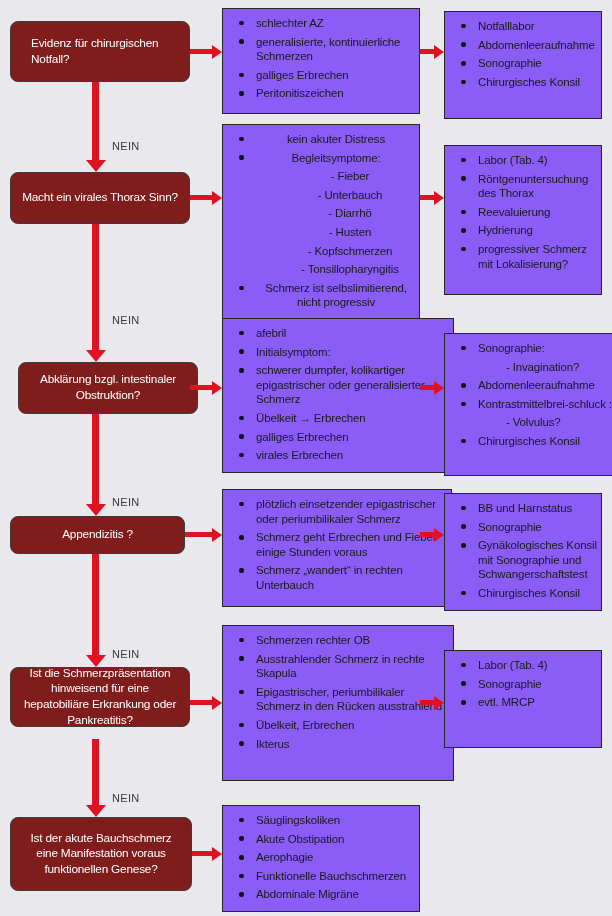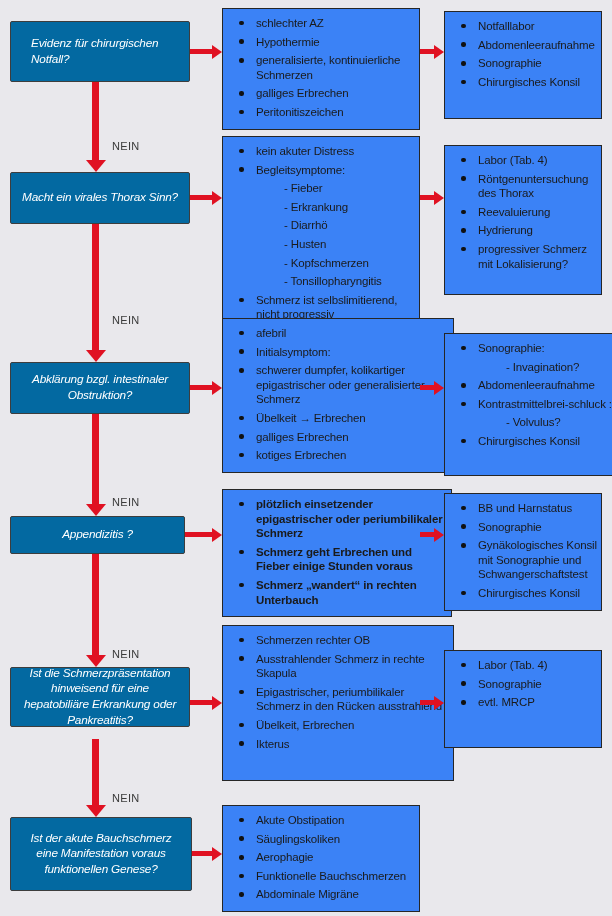--- a/index.html
+++ b/index.html
@@ -7,39 +7,38 @@
     width:612px;height:916px;
     background:#e9e8ec;
     font-family:"Liberation Sans", sans-serif;
     -webkit-font-smoothing:antialiased;
   }
   .canvas{position:relative;width:612px;height:916px;background:#e9e8ec;overflow:hidden;}
 
   
   .qbox{
     position:absolute;
-    background:#0369a1;
+    background:#7f1d1d;
     border:1.5px solid #3d3d3d;
-    border-radius:2px;
+    border-radius:8px;
     color:#ffffff;
     font-size:11.8px;
     line-height:1.32;
     letter-spacing:-0.2px;
     display:flex;align-items:center;justify-content:center;
     text-align:center;
     padding:4px 8px;
     box-sizing:border-box;
-    font-style:italic;
   }
   .qbox.ta-left{justify-content:flex-start;text-align:left;padding-left:20px;padding-right:14px;}
 
   
   .listbox{
     position:absolute;
-    background:#3b82f6;
+    background:#8b5cf6;
     border:1.3px solid #262626;
     box-sizing:border-box;
     padding:7px 3px 5px 12px;
     color:#1a1a1a;
   }
   .listbox ul{margin:0;padding:0;list-style:none;}
   .listbox li{
     position:relative;
     padding-left:21px;
     font-size:11.5px;
@@ -92,46 +91,45 @@
 </style>
 </head>
 <body>
 
 <div class="canvas">
 
   <div class="qbox ta-left" style="left:10px;top:21px;width:180px;height:61px;">Evidenz für chirurgischen Notfall?</div>
   <div class="listbox" style="left:222px;top:8px;width:198px;min-height:106px;">
     <ul>
         <li>schlechter AZ</li>
-        <li>Hypothermie</li>
         <li>generalisierte, kontinuierliche Schmerzen</li>
         <li>galliges Erbrechen</li>
         <li>Peritonitiszeichen</li>
       </ul>
   </div>
   <div class="listbox" style="left:444px;top:11px;width:158px;min-height:108px;">
     <ul>
         <li>Notfalllabor</li>
         <li>Abdomenleeraufnahme</li>
         <li>Sonographie</li>
         <li>Chirurgisches Konsil</li>
       </ul>
   </div>
   <div class="harrow" style="left:190px;top:49px;width:22px;"></div>
   <div class="harrow" style="left:420px;top:49px;width:14px;"></div>
   <div class="varrow" style="left:92px;top:82px;height:78px;"></div>
   <div class="nein" style="left:112px;top:110px;">NEIN</div>
 
   <div class="qbox" style="left:10px;top:172px;width:180px;height:52px;">Macht ein virales Thorax Sinn?</div>
-  <div class="listbox" style="left:222px;top:136px;width:198px;min-height:176px;">
+  <div class="listbox" style="left:222px;top:124px;width:198px;min-height:176px;text-align:center;">
     <ul>
         <li>kein akuter Distress</li>
         <li>Begleitsymptome:</li>
         <li class="sub">- Fieber</li>
-        <li class="sub">- Erkrankung</li>
+        <li class="sub">- Unterbauch</li>
         <li class="sub">- Diarrhö</li>
         <li class="sub">- Husten</li>
         <li class="sub">- Kopfschmerzen</li>
         <li class="sub">- Tonsillopharyngitis</li>
         <li>Schmerz ist selbslimitierend, nicht progressiv</li>
       </ul>
   </div>
   <div class="listbox" style="left:444px;top:145px;width:158px;min-height:150px;">
     <ul>
         <li>Labor (Tab. 4)</li>
@@ -139,48 +137,48 @@
         <li>Reevaluierung</li>
         <li>Hydrierung</li>
         <li>progressiver Schmerz mit Lokalisierung?</li>
       </ul>
   </div>
   <div class="harrow" style="left:190px;top:195px;width:22px;"></div>
   <div class="harrow" style="left:420px;top:195px;width:14px;"></div>
   <div class="varrow" style="left:92px;top:224px;height:126px;"></div>
   <div class="nein" style="left:112px;top:284px;">NEIN</div>
 
-  <div class="qbox" style="left:10px;top:362px;width:180px;height:52px;">Abklärung bzgl. intestinaler Obstruktion?</div>
+  <div class="qbox" style="left:18px;top:362px;width:180px;height:52px;">Abklärung bzgl. intestinaler Obstruktion?</div>
   <div class="listbox" style="left:222px;top:318px;width:232px;min-height:144px;">
     <ul>
         <li>afebril</li>
         <li>Initialsymptom:</li>
         <li>schwerer dumpfer, kolikartiger epigastrischer oder generalisierter Schmerz</li>
         <li>Übelkeit → Erbrechen</li>
         <li>galliges Erbrechen</li>
-        <li>kotiges Erbrechen</li>
+        <li>virales Erbrechen</li>
       </ul>
   </div>
   <div class="listbox" style="left:444px;top:315px;width:172px;min-height:143px;margin-top:18px;">
     <ul>
         <li>Sonographie:</li>
         <li class="sub">- Invagination?</li>
         <li>Abdomenleeraufnahme</li>
         <li>Kontrastmittelbrei-schluck :</li>
         <li class="sub">- Volvulus?</li>
         <li>Chirurgisches Konsil</li>
       </ul>
   </div>
   <div class="harrow" style="left:190px;top:385px;width:22px;"></div>
   <div class="harrow" style="left:420px;top:385px;width:14px;"></div>
   <div class="varrow" style="left:92px;top:414px;height:90px;"></div>
   <div class="nein" style="left:112px;top:466px;">NEIN</div>
 
   <div class="qbox" style="left:10px;top:516px;width:175px;height:38px;">Appendizitis ?</div>
-  <div class="listbox" style="left:222px;top:489px;width:230px;min-height:118px;font-weight:bold;">
+  <div class="listbox" style="left:222px;top:489px;width:230px;min-height:118px;">
     <ul>
         <li>plötzlich einsetzender epigastrischer oder periumbilikaler Schmerz</li>
         <li>Schmerz geht Erbrechen und Fieber einige Stunden voraus</li>
         <li>Schmerz „wandert“ in rechten Unterbauch</li>
       </ul>
   </div>
   <div class="listbox" style="left:444px;top:493px;width:158px;min-height:118px;">
     <ul>
         <li>BB und Harnstatus</li>
         <li>Sonographie</li>
@@ -211,22 +209,22 @@
       </ul>
   </div>
   <div class="harrow" style="left:190px;top:700px;width:22px;"></div>
   <div class="harrow" style="left:420px;top:700px;width:14px;"></div>
   <div class="varrow" style="left:92px;top:739px;height:66px;"></div>
   <div class="nein" style="left:112px;top:762px;">NEIN</div>
 
   <div class="qbox" style="left:10px;top:817px;width:182px;height:74px;">Ist der akute Bauchschmerz eine Manifestation voraus funktionellen Genese?</div>
   <div class="listbox" style="left:222px;top:805px;width:198px;min-height:100px;">
     <ul>
+        <li>Säuglingskoliken</li>
         <li>Akute Obstipation</li>
-        <li>Säuglingskoliken</li>
         <li>Aerophagie</li>
         <li>Funktionelle Bauchschmerzen</li>
         <li>Abdominale Migräne</li>
       </ul>
   </div>
   <div class="harrow" style="left:192px;top:851px;width:20px;"></div>
 
 </div>
 
 </body></html>

